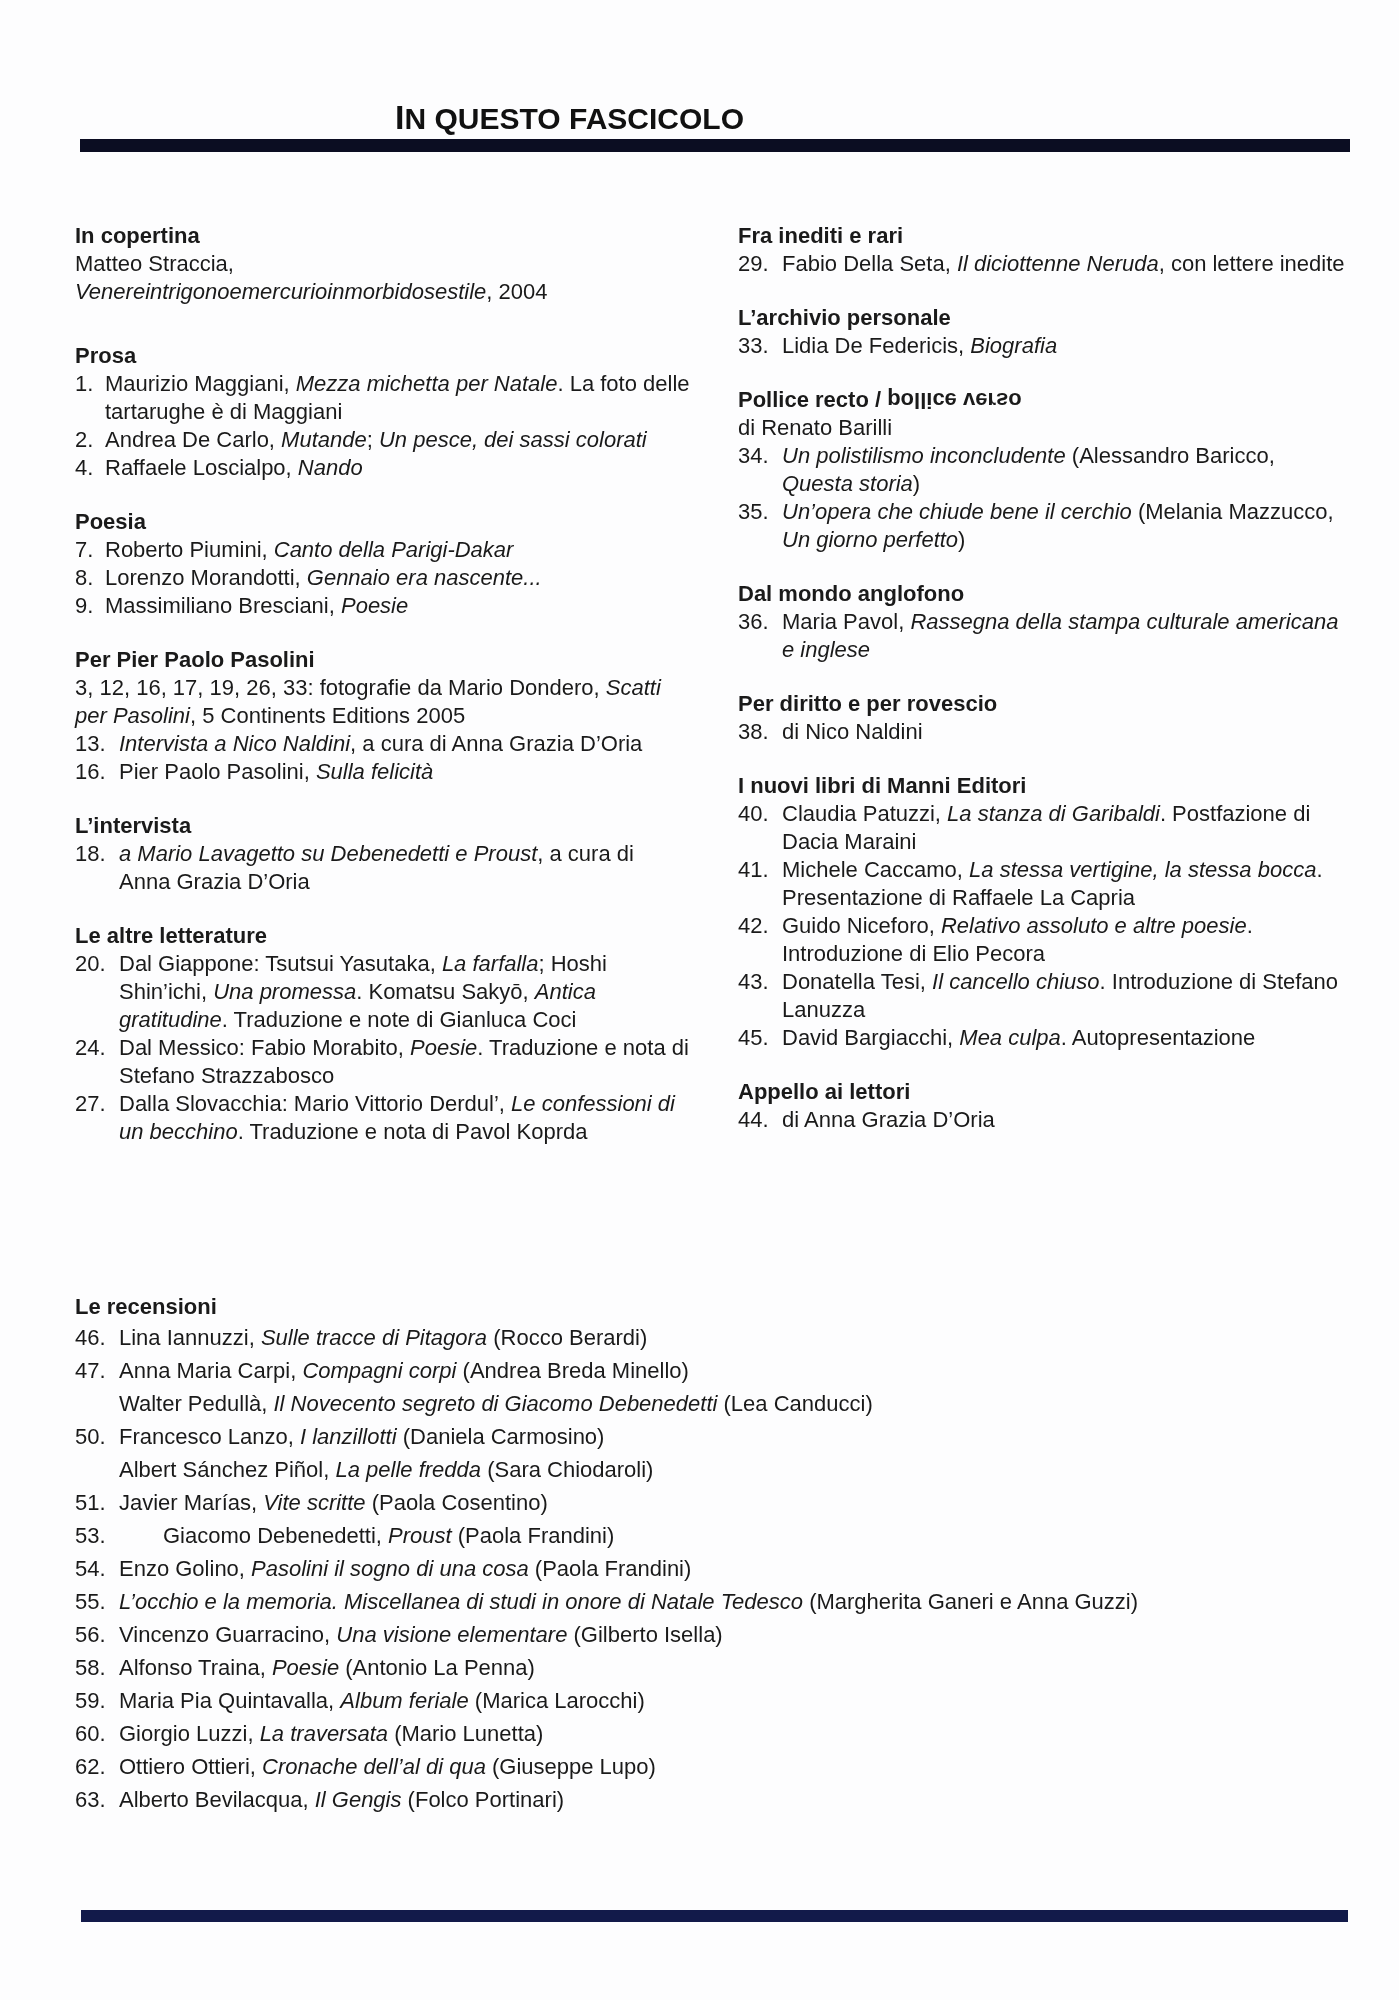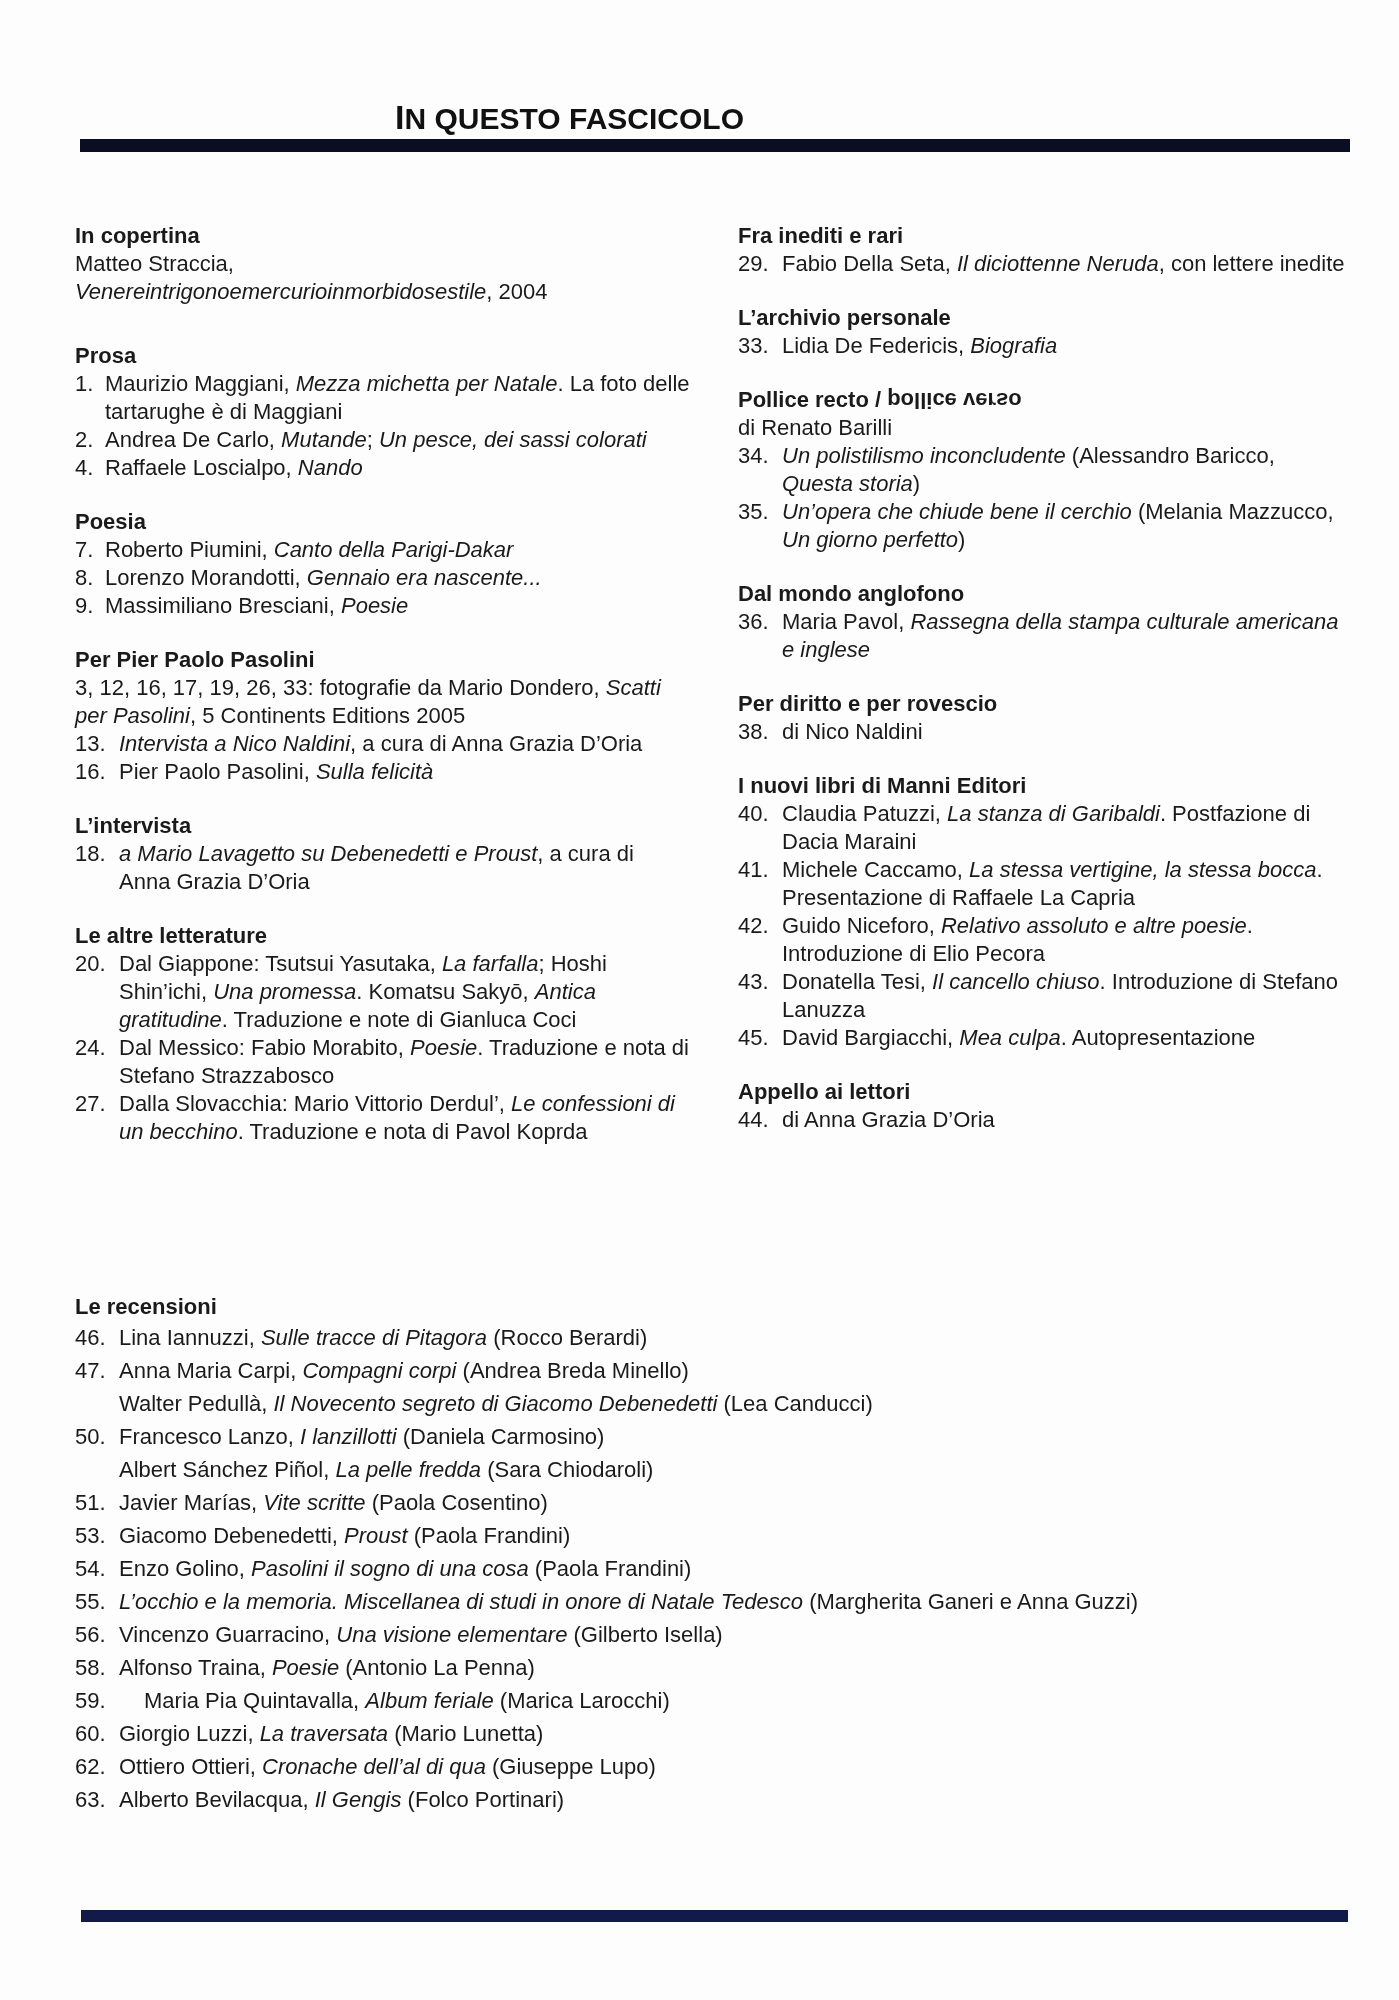--- a/index.html
+++ b/index.html
@@ -213,41 +213,41 @@
         <span class="body"><span>Francesco Lanzo, </span><i>I lanzillotti</i><span> (Daniela Carmosino)</span></span>
       </div>
       <div class="entry" style="line-height: 33px;">
         <span class="num w2"></span>
         <span class="body"><span>Albert Sánchez Piñol, </span><i>La pelle fredda</i><span> (Sara Chiodaroli)</span></span>
       </div>
       <div class="entry" style="line-height: 33px;">
         <span class="num w2">51.</span>
         <span class="body"><span>Javier Marías, </span><i>Vite scritte</i><span> (Paola Cosentino)</span></span>
       </div>
-      <div class="entry" style="line-height: 33px;">
+      <div class="entry" style="line-height: 33px; gap: 44px;">
         <span class="num w2">53.</span>
         <span class="body"><span>Giacomo Debenedetti, </span><i>Proust</i><span> (Paola Frandini)</span></span>
       </div>
       <div class="entry" style="line-height: 33px;">
         <span class="num w2">54.</span>
         <span class="body"><span>Enzo Golino, </span><i>Pasolini il sogno di una cosa</i><span> (Paola Frandini)</span></span>
       </div>
       <div class="entry" style="line-height: 33px;">
         <span class="num w2">55.</span>
         <span class="body"><i>L’occhio e la memoria. Miscellanea di studi in onore di Natale Tedesco</i><span> (Margherita Ganeri e Anna Guzzi)</span></span>
       </div>
       <div class="entry" style="line-height: 33px;">
         <span class="num w2">56.</span>
         <span class="body"><span>Vincenzo Guarracino, </span><i>Una visione elementare</i><span> (Gilberto Isella)</span></span>
       </div>
       <div class="entry" style="line-height: 33px;">
         <span class="num w2">58.</span>
         <span class="body"><span>Alfonso Traina, </span><i>Poesie</i><span> (Antonio La Penna)</span></span>
       </div>
-      <div class="entry" style="line-height: 33px; gap: 25px;">
+      <div class="entry" style="line-height: 33px;">
         <span class="num w2">59.</span>
         <span class="body"><span>Maria Pia Quintavalla, </span><i>Album feriale</i><span> (Marica Larocchi)</span></span>
       </div>
       <div class="entry" style="line-height: 33px;">
         <span class="num w2">60.</span>
         <span class="body"><span>Giorgio Luzzi, </span><i>La traversata</i><span> (Mario Lunetta)</span></span>
       </div>
       <div class="entry" style="line-height: 33px;">
         <span class="num w2">62.</span>
         <span class="body"><span>Ottiero Ottieri, </span><i>Cronache dell’al di qua</i><span> (Giuseppe Lupo)</span></span>

